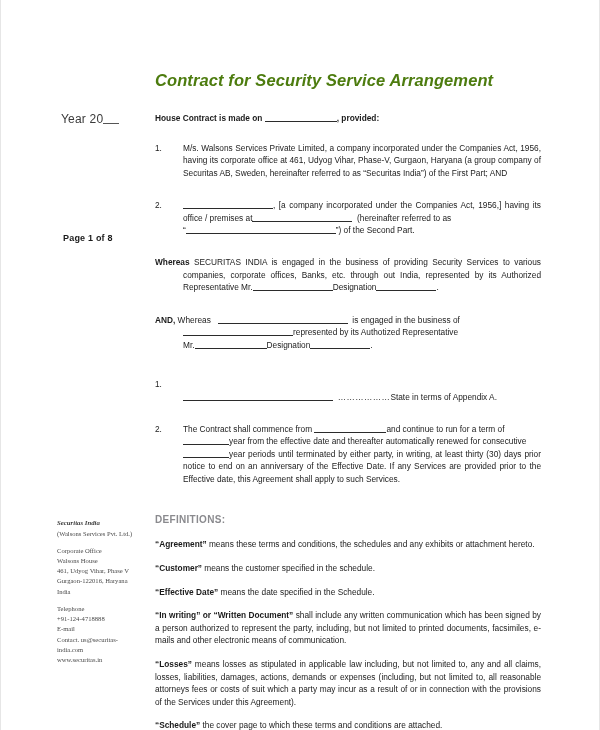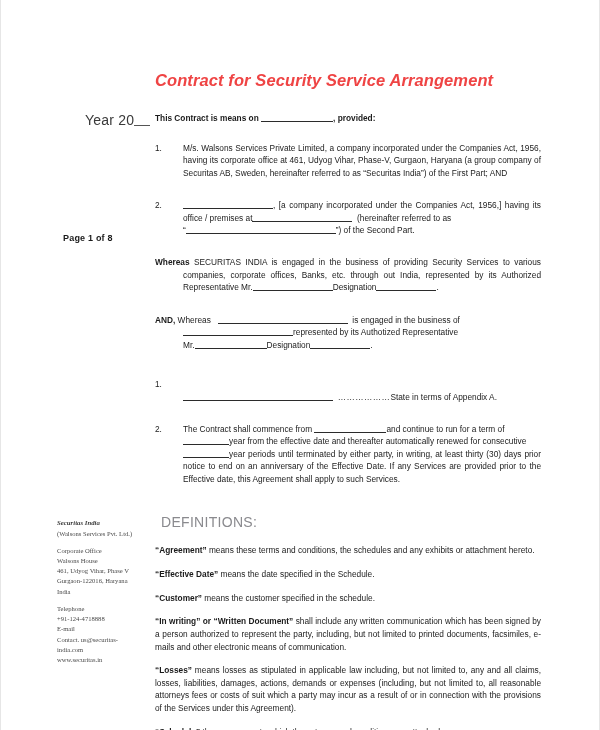--- a/index.html
+++ b/index.html
@@ -29,25 +29,24 @@
   .margin-col {
     position: absolute;
     left: 42px;
     top: 0;
     width: 112px;
   }
   .year-label {
     position: absolute;
     top: 112px;
     left: 18px;
-    font-size: 14px;
+    font-size: 12px;
     color: #3a3a3a;
     letter-spacing: .2px;
     white-space: nowrap;
-    margin-left: 24px;
   }
   .year-blank {
     display: inline-block;
     width: 16px;
     border-bottom: 1px solid #555;
     vertical-align: -1px;
   }
   .page-label {
     position: absolute;
     top: 233px;
@@ -87,21 +86,21 @@
   }
 
   .doc-title {
     position: absolute;
     top: 60px;
     left: 0;
     width: 390px;
     font-size: 16.5px;
     font-weight: bold;
     font-style: italic;
-    color: #ef4444;
+    color: #4d7c0f;
     letter-spacing: .1px;
     line-height: 1.2;
   }
 
   .flow {
     position: absolute;
     top: 112px;
     left: 0;
     width: 386px;
     font-size: 8.3px;
@@ -131,23 +130,23 @@
   
   .hang {
     padding-left: 28px;
     text-indent: -28px;
     margin: 0 0 9.5px 0;
     text-align: justify;
   }
   .hang b { font-weight: bold; }
 
   .defs-head {
-    margin: 0 0 11px 6px;
-    font-size: 14px;
-    font-weight: normal;
+    margin: 0 0 11px 0;
+    font-size: 10px;
+    font-weight: bold;
     color: #8a8a8e;
     letter-spacing: .3px;
   }
 
   .def { margin: 0 0 11px 0; text-align: justify; }
   .def b { font-weight: bold; }
 
   .spacer-lg { height: 17px; }
   .spacer-md { height: 10px; }
 
@@ -207,21 +206,21 @@
       </div>
     </div>
   </div>
 
   <div class="body-col">
 
     <h1 class="doc-title">Contract for Security Service Arrangement</h1>
 
     <div class="flow">
 
-      <p class="para tight lead"><span>This Contract is means on</span> <span class="bl w72"></span><span>, provided:</span></p>
+      <p class="para tight lead"><span>House Contract is made on</span> <span class="bl w72"></span><span>, provided:</span></p>
 
       <div class="spacer-md"></div>
 
       <div class="num-item">
         <span class="num">1.</span>
         <span>M/s. Walsons Services Private Limited, a company incorporated under the Companies Act, 1956, having its  corporate office at 461, Udyog Vihar, Phase-V, Gurgaon, Haryana (a group company of Securitas AB, Sweden, hereinafter referred to as “Securitas India”) of the First Part; AND</span>
       </div>
 
       <div class="spacer-md"></div>
 
@@ -258,23 +257,23 @@
         <span class="bl w46"></span><span>year from the effective date and thereafter automatically renewed for consecutive</span><br>
         <span class="bl w46"></span><span>year periods until terminated by either party, in writing, at least thirty (30) days prior notice to end on an anniversary of the Effective Date. If any Services are provided prior to the Effective date, this Agreement shall apply to such Services.</span>
       </div>
 
       <div class="spacer-lg"></div>
 
       <p class="defs-head">DEFINITIONS:</p>
 
       <p class="def"><b>“Agreement”</b><span> means these terms and conditions, the schedules and any exhibits or attachment hereto.</span></p>
 
+      <p class="def"><b>“Customer”</b><span> means the customer specified in the schedule.</span></p>
+
       <p class="def"><b>“Effective Date”</b><span> means the date specified in the Schedule.</span></p>
-
-      <p class="def"><b>“Customer”</b><span> means the customer specified in the schedule.</span></p>
 
       <p class="def"><b>“In writing” or “Written Document”</b><span> shall include any written communication which has been signed by a person authorized to represent the party, including, but not limited to printed documents, facsimiles, e-mails and other electronic means of communication.</span></p>
 
       <p class="def"><b>“Losses”</b><span> means losses as stipulated in applicable law including, but not limited to, any and all claims, losses, liabilities, damages, actions, demands or expenses (including, but not limited to, all reasonable attorneys fees or costs of suit which a party may incur as a result of or in connection with the provisions of the Services under this Agreement).</span></p>
 
       <p class="def"><b>“Schedule”</b><span> the cover page to which these terms and conditions are attached.</span></p>
 
     </div>
   </div>
 </div>

